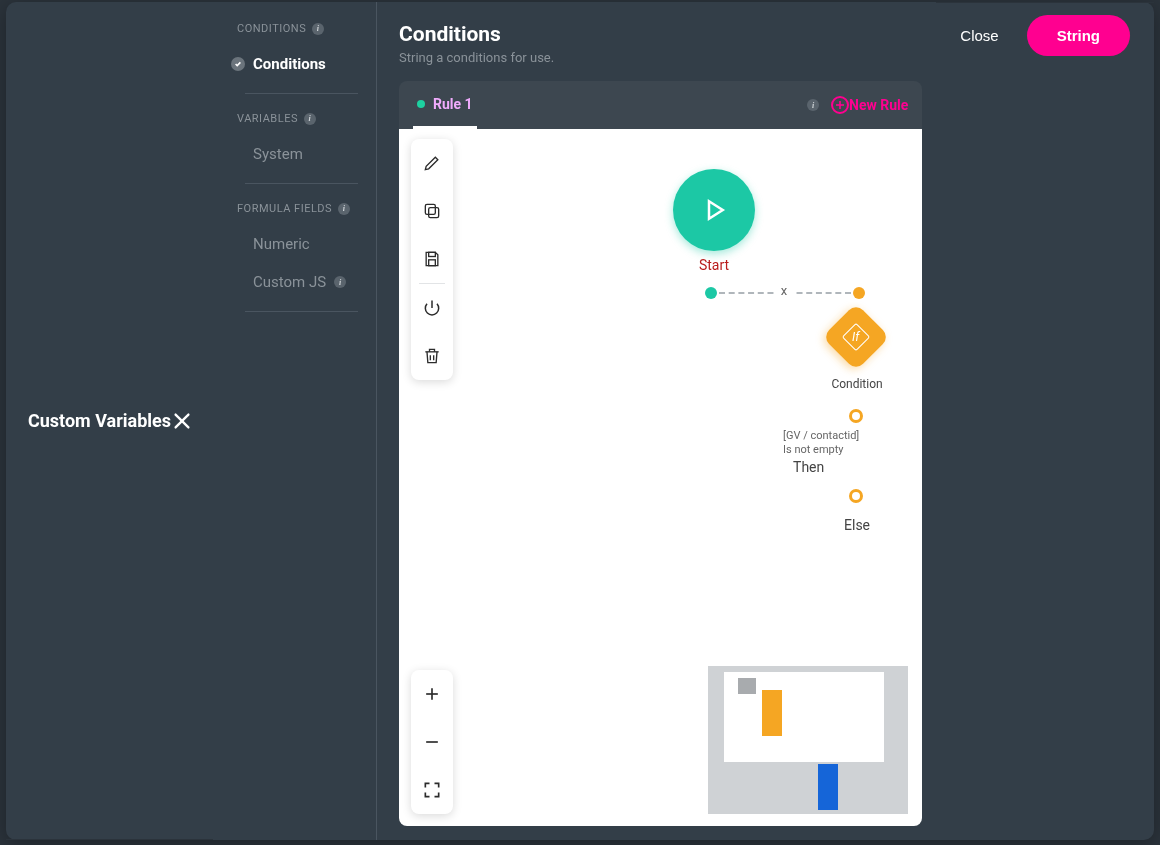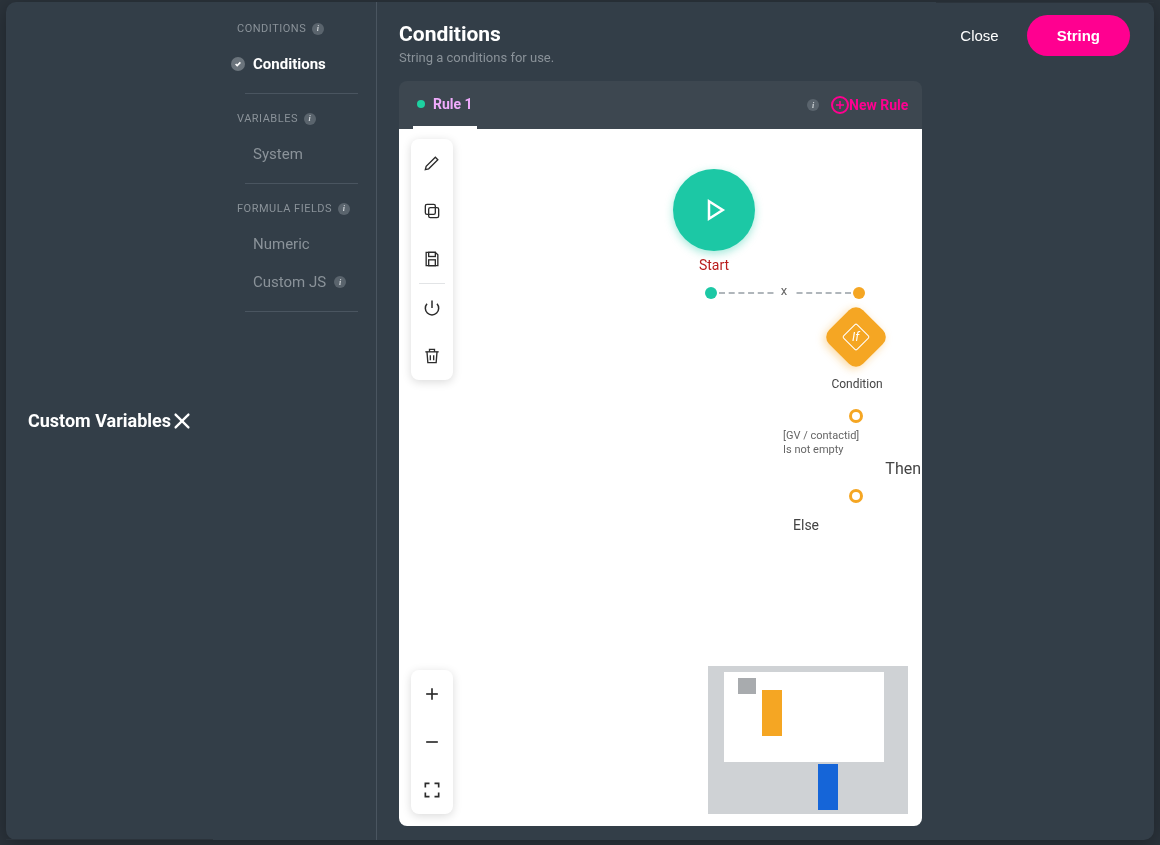--- a/index.html
+++ b/index.html
@@ -325,30 +325,30 @@
     left: 300px; top: 270px;
     width: 150px;
     font-size: 11px;
     color: #666;
     line-height: 1.3;
   }
   .cond-then {
     position: absolute;
     left: 310px; top: 300px;
     width: 128px;
-    text-align: right;
-    font-size: 16px;
+    text-align: left;
+    font-size: 14px;
     color: #444;
   }
   .cond-ring2 { position:absolute; left: 366px; top: 330px; }
   .cond-else {
     position: absolute;
     left: 310px; top: 358px;
     width: 128px;
-    text-align: left;
+    text-align: center;
     font-size: 14px;
     color: #444;
   }
 
   
   .minimap {
     position: absolute;
     right: 14px; bottom: 12px;
     width: 200px; height: 148px;
     background: #cfd2d5;

